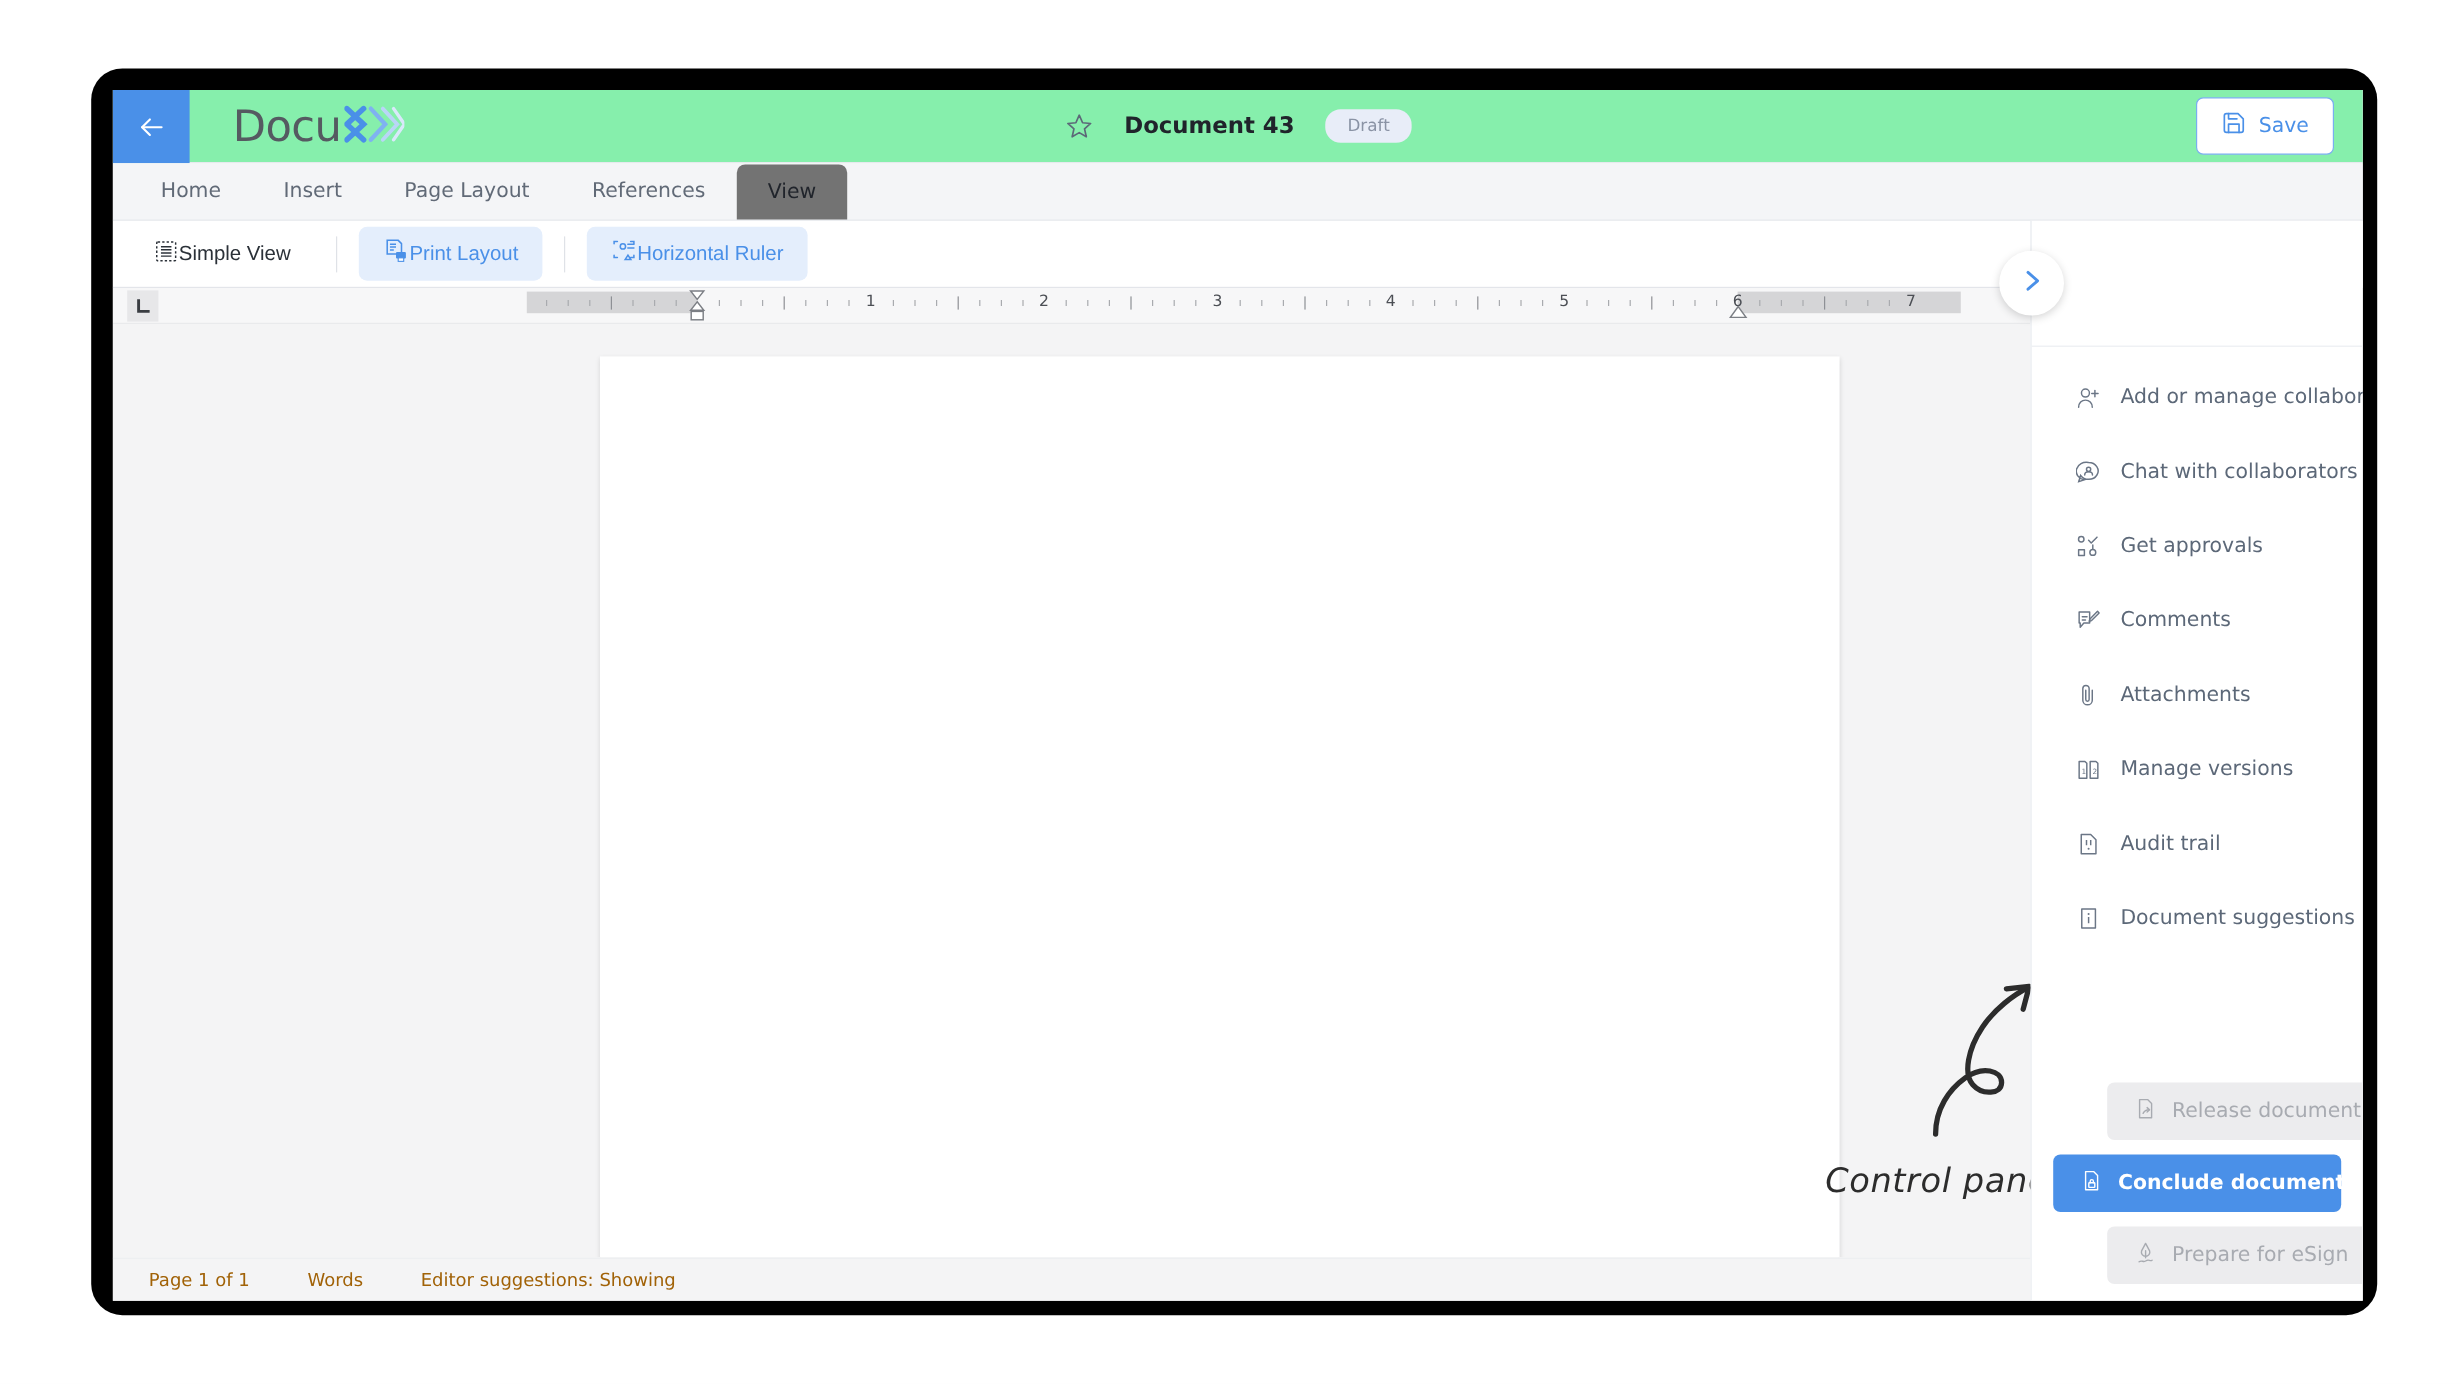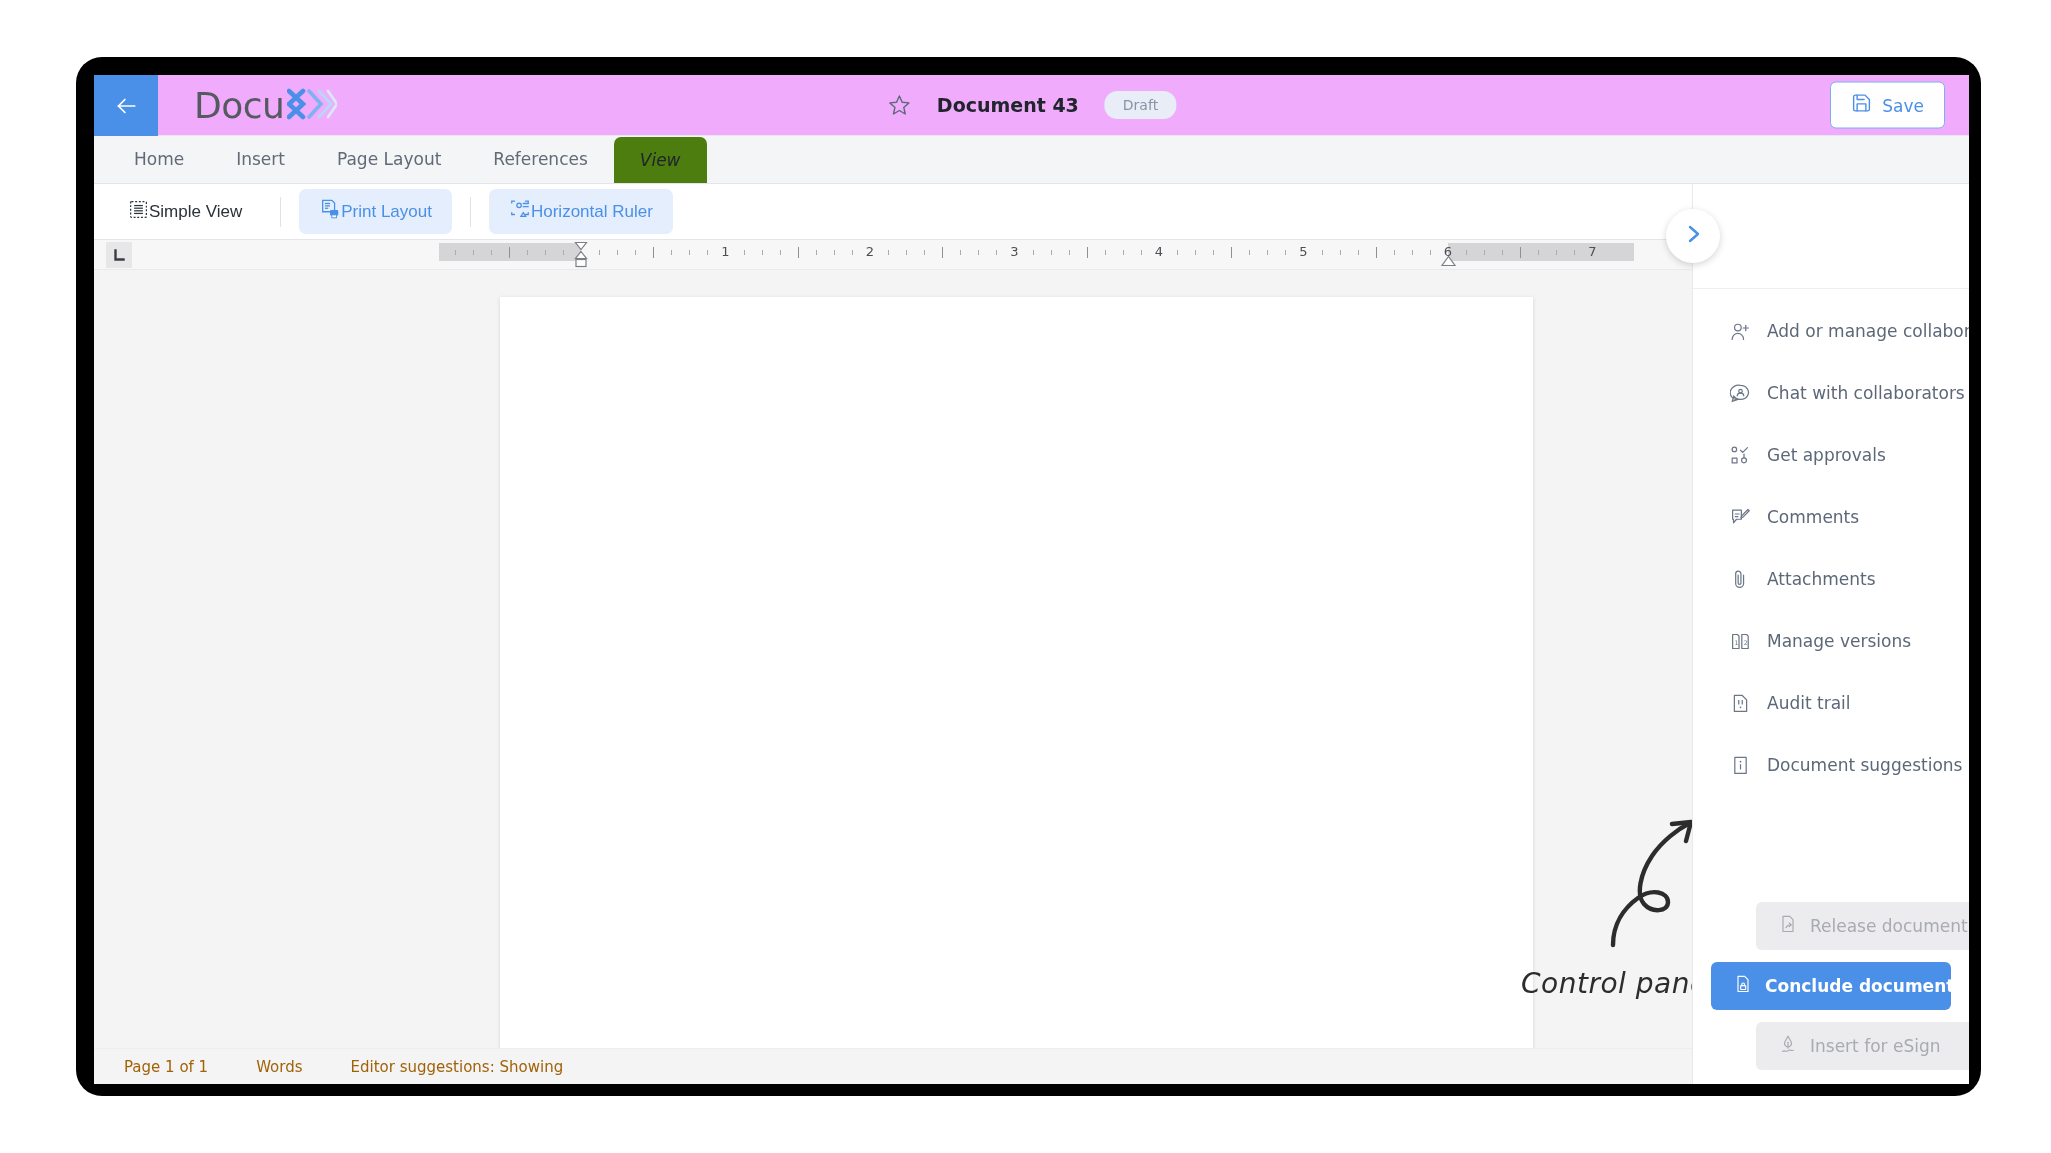--- a/index.html
+++ b/index.html
@@ -31,21 +31,21 @@
     background: #ffffff;
     overflow: hidden;
   }
 
   
   #header {
     position: absolute;
     left: 0; top: 0;
     width: 100%;
     height: 61px;
-    background: #f0abfc;
+    background: #86efac;
     border-bottom: 1px solid #e7e9ee;
   }
 
   #back-button {
     position: absolute;
     left: 0; top: 0;
     width: 64px; height: 61px;
     background: #4a90e8;
     display: flex;
     align-items: center;
@@ -136,27 +136,26 @@
     padding: 0 26px;
     height: 48px;
     line-height: 48px;
     font-size: 17px;
     color: #616a77;
     cursor: pointer;
     font-family: "DejaVu Sans", sans-serif;
     white-space: nowrap;
   }
   .tab-item.active {
-    background: #4d7c0f;
+    background: #737373;
     color: #20242b;
     border-top-left-radius: 7px;
     border-top-right-radius: 7px;
     height: 46px;
     line-height: 46px;
-    font-style: italic;
   }
 
   
   #ribbon {
     position: absolute;
     left: 0; top: 109px;
     width: 100%;
     height: 56px;
     background: #ffffff;
     border-bottom: 1px solid #e3e5ea;
@@ -740,21 +739,21 @@
         </div>
 
         <div class="action-btn disabled">
           <span>
             <svg width="20" height="20" viewBox="0 0 24 24" fill="none" stroke="#a8abb1" stroke-width="1.4" stroke-linecap="round" stroke-linejoin="round">
               <path d="M12 2.6l4 7.4a4.2 4.2 0 1 1-8 0z"></path>
               <line x1="12" y1="10" x2="12" y2="17"></line>
               <path d="M5.5 21c2.5-2 4.5 1 7 -1s4 1 6 -0.6"></path>
             </svg>
           </span>
-          <span>Insert for eSign</span>
+          <span>Prepare for eSign</span>
         </div>
       </div>
     </div>
 
     <div id="status-bar">
       <span class="status-text">Page 1 of 1</span>
       <span class="status-text">Words</span>
       <span class="status-text">Editor suggestions: Showing</span>
     </div>
 

